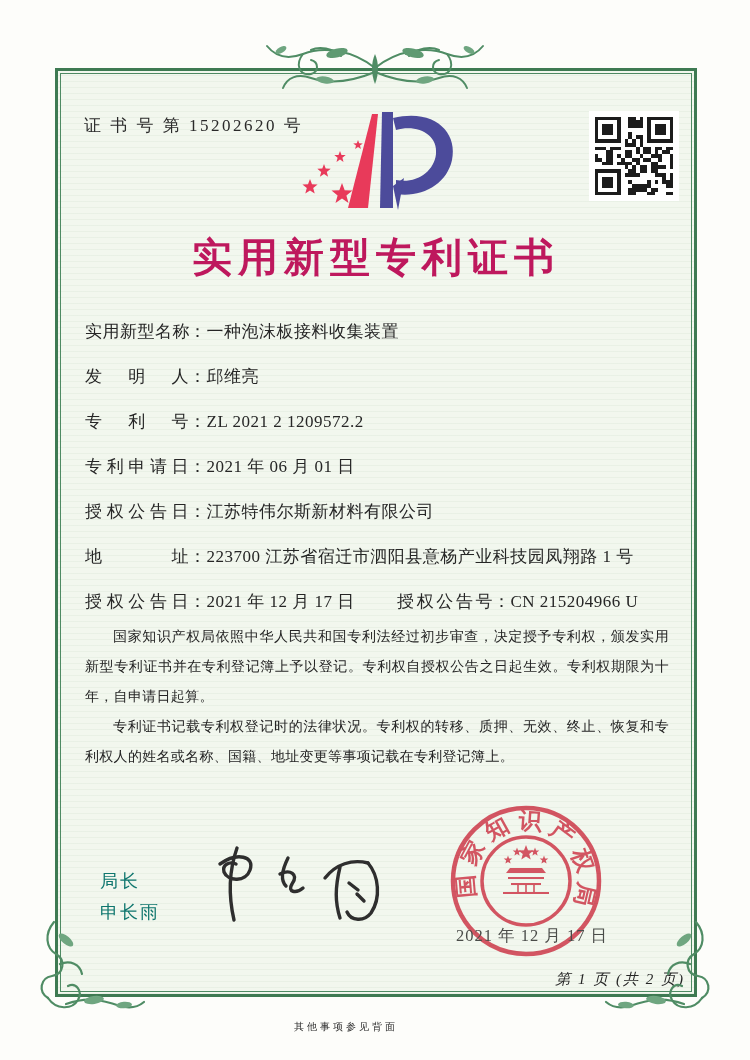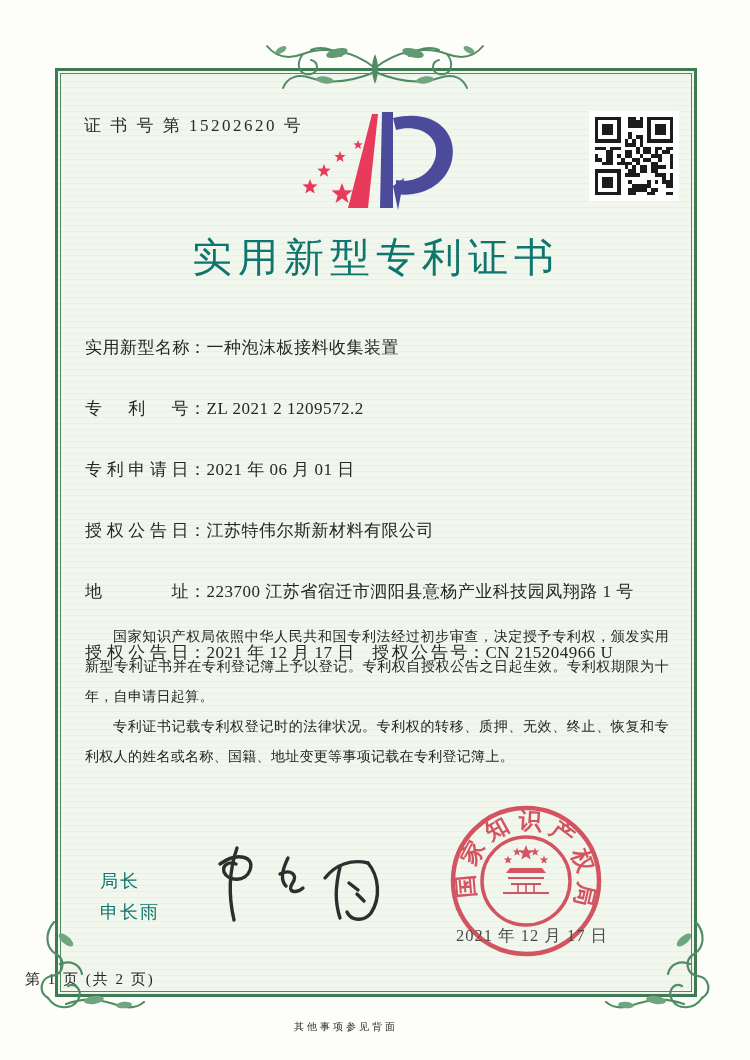--- a/index.html
+++ b/index.html
@@ -7,32 +7,32 @@
   .paper{position:relative;width:750px;height:1060px;background:#fdfdfa;overflow:hidden;color:#262626;margin:0 auto;}
   
   .frame{position:absolute;left:55px;top:68px;width:642px;height:929px;box-sizing:border-box;
          border:3px solid #3e7a52;z-index:1;
          background-color:#f2f7ee;
          background-image:repeating-linear-gradient(0deg, rgba(110,155,115,.07) 0 1px, transparent 1px 6px);}
   .frame-inner{position:absolute;inset:2px;border:1px solid #4e8a63;pointer-events:none;}
   .abs{position:absolute;}
   .z2{z-index:2;} .z3{z-index:3;} .z5{z-index:5;}
   .cert-no{left:84px;top:114px;font-size:17px;letter-spacing:2.5px;color:#2a2a2a;}
-  .title{left:55px;top:230px;width:642px;text-align:center;font-size:40px;letter-spacing:6px;color:#0f766e;}
+  .title{left:55px;top:230px;width:642px;text-align:center;font-size:40px;letter-spacing:6px;color:#be185d;font-weight:bold;}
   .fields{left:85px;top:320px;width:580px;font-size:17px;}
-  .frow{height:45px;line-height:24px;position:relative;letter-spacing:.5px;white-space:nowrap;margin-top:16px;}
+  .frow{height:45px;line-height:24px;position:relative;letter-spacing:.5px;white-space:nowrap;}
   .flabel{display:inline-block;width:104px;text-align:justify;text-align-last:justify;text-justify:inter-character;vertical-align:top;}
   .flabel.narrow{width:96px;}
   .fcolon{display:inline-block;vertical-align:top;}
   .fvalue{display:inline-block;vertical-align:top;}
-  .grant-right{position:absolute;left:287px;top:0;}
+  .grant-right{position:absolute;left:312px;top:0;}
   .paras{left:85px;top:622px;width:584px;font-size:14px;line-height:30px;text-align:justify;color:#242424;}
   .paras p{margin:0;text-indent:2em;letter-spacing:.3px;}
   .signer{left:100px;top:866px;font-size:18px;line-height:31px;letter-spacing:2px;color:#0f766e;}
-  .page-info{left:25px;top:970px;width:660px;text-align:left;font-size:15px;letter-spacing:2px;}
+  .page-info{left:25px;top:970px;width:660px;text-align:right;font-size:15px;letter-spacing:2px;font-style:italic;}
   .back-note{left:0;top:1020px;width:692px;text-align:center;font-size:10px;letter-spacing:3px;color:#2d2d2d;}
   svg{display:block;}
   .seal-wrap{left:450px;top:783px;width:215px;height:215px;mix-blend-mode:multiply;opacity:.92;}
   .qr-wrap{left:589px;top:111px;width:90px;height:90px;background:#fff;}
   .seal-char{font-family:"Liberation Serif",serif;font-weight:bold;}
 </style>
 </head>
 <body>
 
 <div class="paper">
@@ -230,20 +230,23 @@
       </svg>
   </div>
 
   <div class="abs z2 title">实用新型专利证书</div>
 
   <div class="abs z2 fields">
     <div class="frow">
       <span class="flabel">实用新型名称</span><span class="fcolon">：</span><span class="fvalue">一种泡沫板接料收集装置</span>
     </div>
     <div class="frow">
+      <span class="flabel">发明人</span><span class="fcolon">：</span><span class="fvalue">邱维亮</span>
+    </div>
+    <div class="frow">
       <span class="flabel">专利号</span><span class="fcolon">：</span><span class="fvalue">ZL 2021 2 1209572.2</span>
     </div>
     <div class="frow">
       <span class="flabel">专利申请日</span><span class="fcolon">：</span><span class="fvalue">2021 年 06 月 01 日</span>
     </div>
     <div class="frow">
       <span class="flabel">授权公告日</span><span class="fcolon">：</span><span class="fvalue">江苏特伟尔斯新材料有限公司</span>
     </div>
     <div class="frow">
       <span class="flabel">地址</span><span class="fcolon">：</span><span class="fvalue">223700 江苏省宿迁市泗阳县意杨产业科技园凤翔路 1 号</span>

